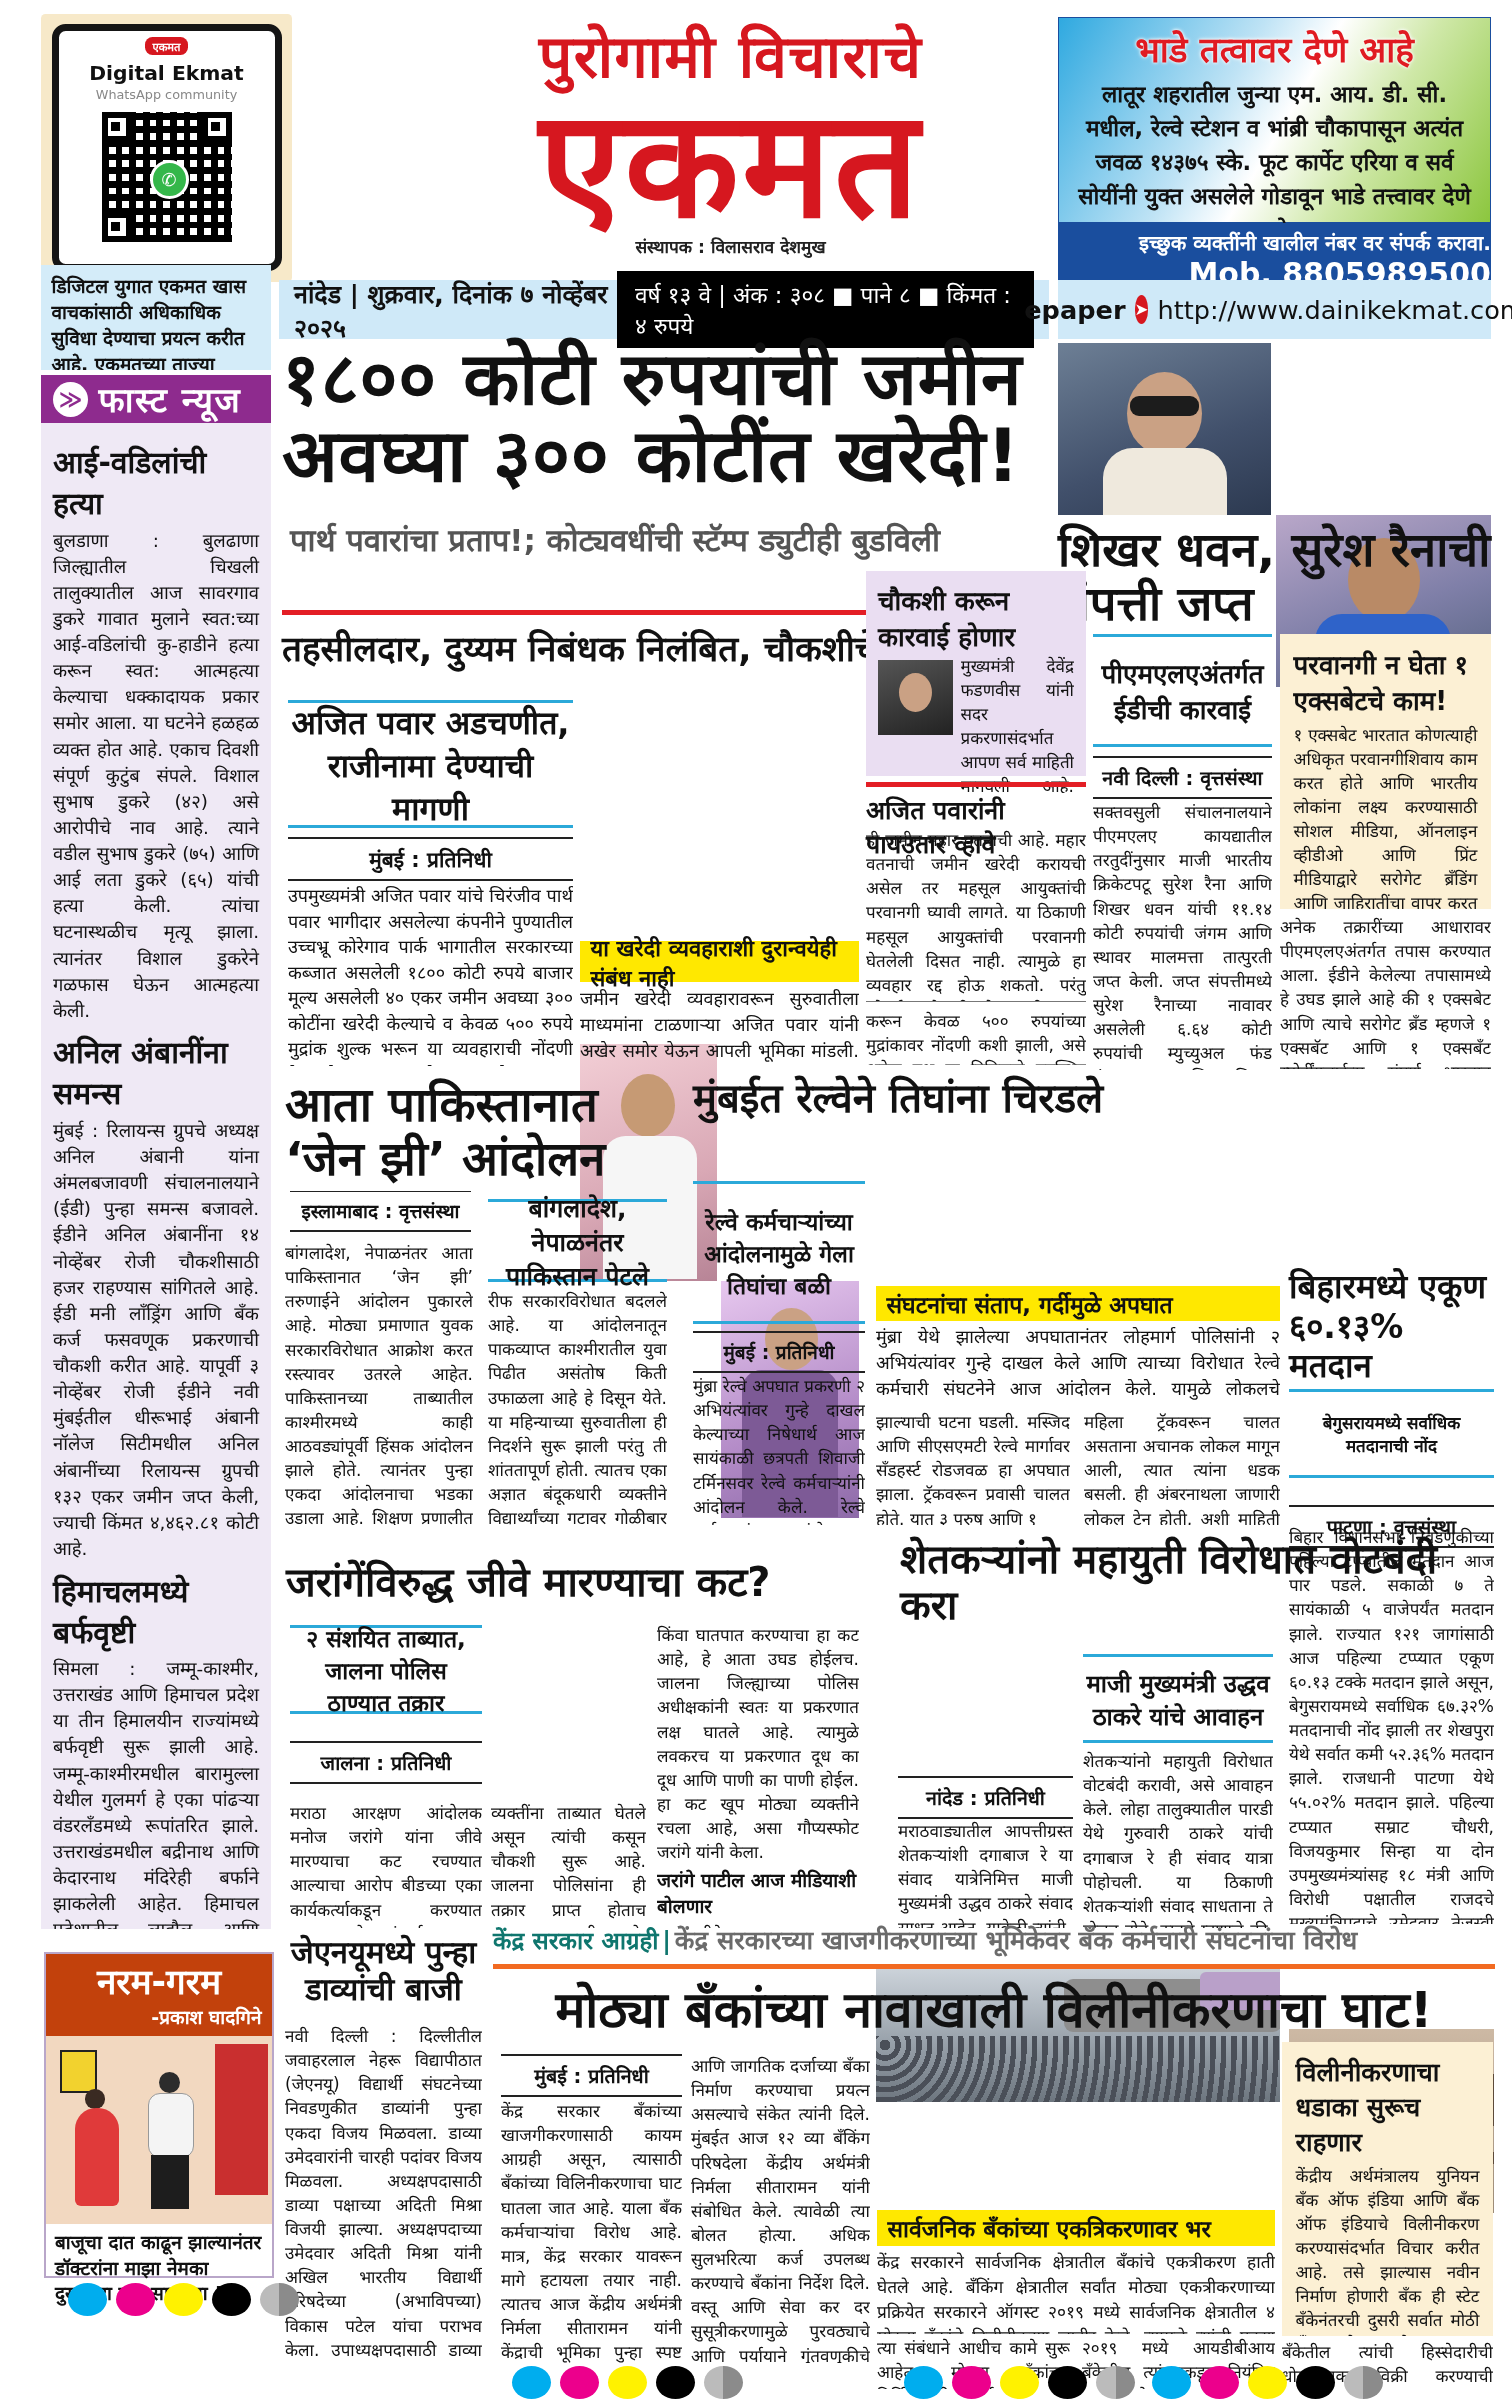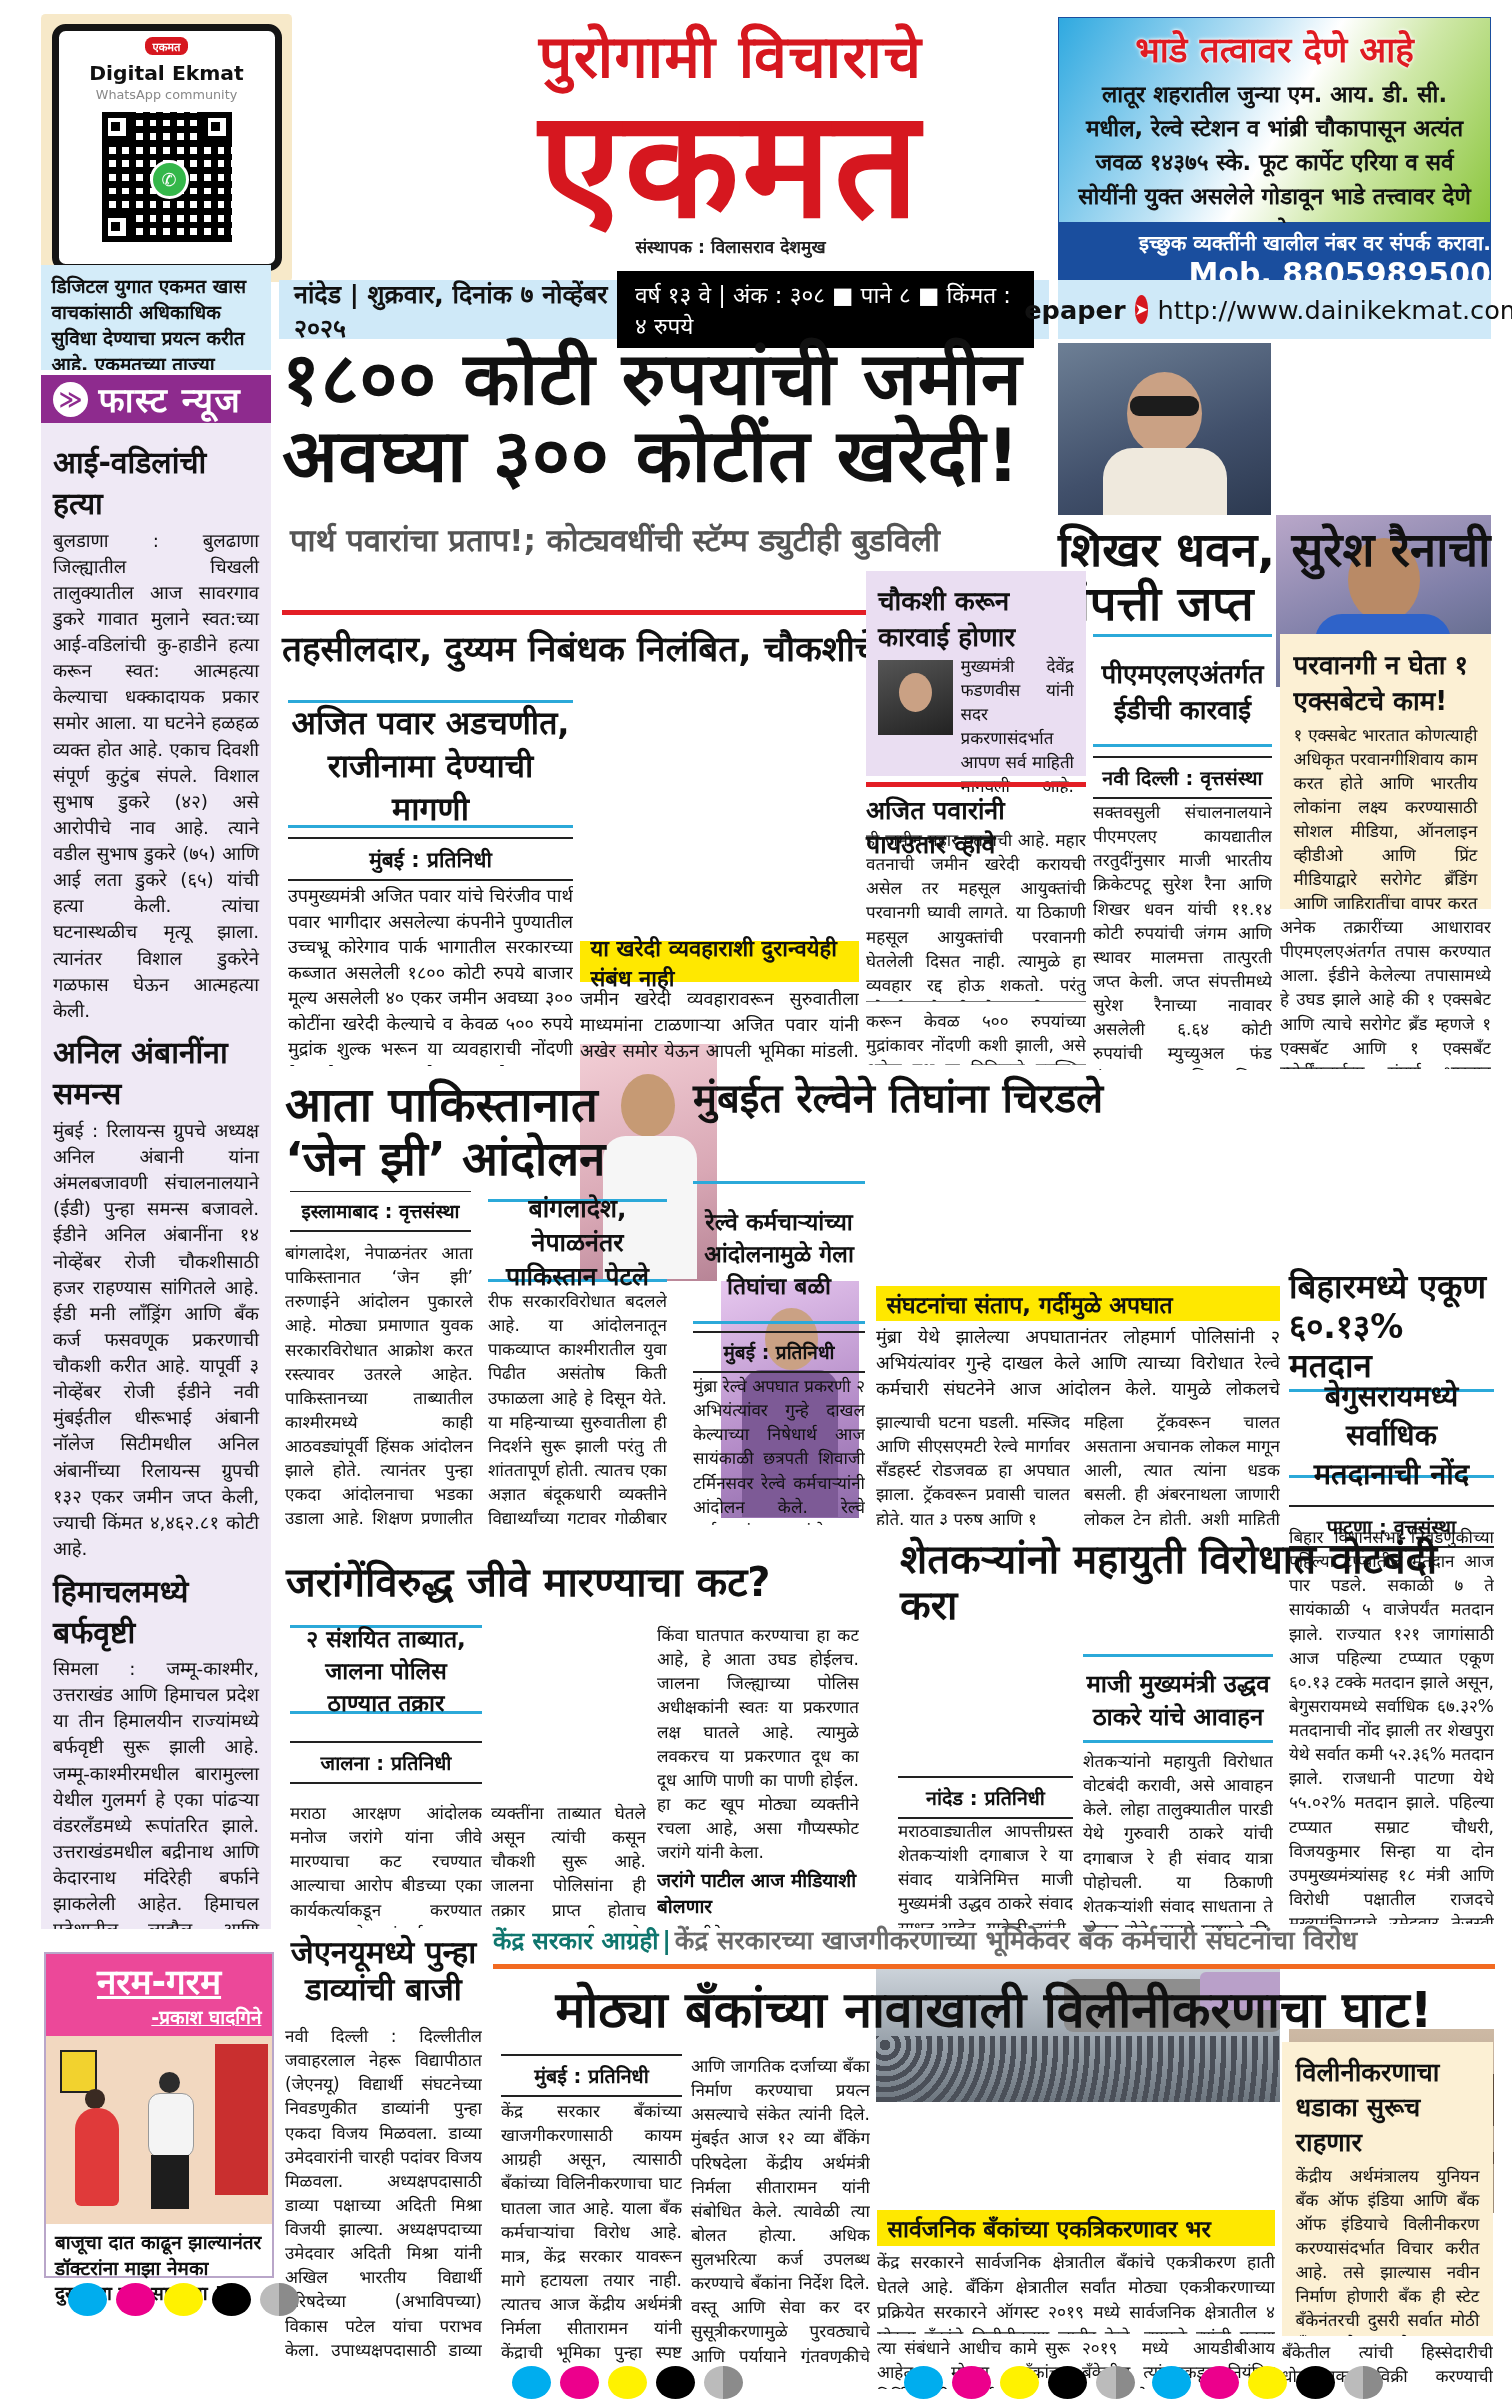--- a/index.html
+++ b/index.html
@@ -64,21 +64,21 @@
   .caption-j{font-size:18px;line-height:1.45;}
   
   .fasthead{background:#8e2b8e;color:#fff;display:flex;align-items:center;gap:10.5px;padding:0 12px;box-sizing:border-box;}
   .fastico{width:35px;height:35px;background:#fff;border-radius:50%;color:#8e2b8e;font-size:22.6px;font-weight:bold;
            display:flex;align-items:center;justify-content:center;}
   .fasttitle{font-size:34px;font-weight:bold;letter-spacing:1.5px;}
   .sidebarbg{background:#efe9f5;padding:10.5px 12px;box-sizing:border-box;}
   .fn-title{font-size:30px;font-weight:bold;margin:7.5px 0 4.5px;}
   .fn-body{font-size:18.4px;line-height:1.42;}
   .cartbox{border:2.3px solid #b9a6c9;background:#fff;}
-  .carthead{background:#ec4899;color:#fff;padding:3px 10.5px 6px;text-decoration:underline;}
+  .carthead{background:#c2410c;color:#fff;padding:3px 10.5px 6px;}
   .carttitle{font-size:35px;font-weight:bold;text-align:center;}
   .cartauthor{font-size:19px;font-weight:bold;text-align:right;}
   .cartscene{position:relative;background:#f2d8c0;overflow:hidden;}
   .cartcap{font-size:19px;font-weight:bold;line-height:1.35;padding:6px 9px;}
   .dots{display:flex;gap:9px;}
   .dots span{width:39px;height:33px;border-radius:50%;}
   .kicker-or{color:#0f766e;font-size:24px;font-weight:bold;text-align:right;}
   .kicker-gr{color:#6b6b6b;font-size:25.6px;font-weight:bold;}
 </style>
 </head>
@@ -234,21 +234,21 @@
   </div>
   <div class="abs yellowbar" style="left:876px;top:1286px;width:404px;height:35px;font-size:23px;">संघटनांचा संताप, गर्दीमुळे अपघात</div>
   <div class="abs caption-j just clip" style="left:876px;top:1324px;width:404px;height:81px;">मुंब्रा येथे झालेल्या अपघातानंतर लोहमार्ग पोलिसांनी २ अभियंत्यांवर गुन्हे दाखल केले आणि त्याच्या विरोधात रेल्वे कर्मचारी संघटनेने आज आंदोलन केले. यामुळे लोकलचे वेळापत्रक विस्कळीत झाले. अनेक गाड्या उशिराने धावत आहेत तर काही रद्द करण्यात आल्या. त्यामुळे प्रवाशांची प्रचंड गर्दी पाहायला मिळाली. या गर्दीमुळे अपघात घडल्याची धक्कादायक घटना समोर आली.</div>
   <div class="abs body22 just clip" style="left:876px;top:1410px;width:194px;height:115px;">झाल्याची घटना घडली. मस्जिद आणि सीएसएमटी रेल्वे मार्गावर सँडहर्स्ट रोडजवळ हा अपघात झाला. ट्रॅकवरून प्रवासी चालत होते. यात ३ पुरुष आणि १</div>
   <div class="abs body22 just clip" style="left:1084px;top:1410px;width:196px;height:115px;">महिला ट्रॅकवरून चालत असताना अचानक लोकल मागून आली, त्यात त्यांना धडक बसली. ही अंबरनाथला जाणारी लोकल ट्रेन होती, अशी माहिती आहे.</div>
 
   <div class="abs photo" style="left:1289px;top:1073px;width:205px;height:184px;background:linear-gradient(180deg,#cdb9a4,#9b8a76);">
     <div class="abs" style="left:0;top:45px;width:205px;height:90px;background:repeating-radial-gradient(circle at 10.5px 12px,#5d4a3a 0 6px,transparent 6px 12.8px);"></div>
   </div>
   <div class="abs hl-s" style="left:1289px;top:1267px;width:205px;height:117px;">बिहारमध्ये एकूण ६०.१३% मतदान</div>
-  <div class="abs subbox" style="left:1289px;top:1389px;width:205px;height:89px;font-size:29px;">बेगुसरायमध्ये सर्वाधिक मतदानाची नोंद</div>
+  <div class="abs subbox" style="left:1289px;top:1389px;width:205px;height:89px;font-size:17px;">बेगुसरायमध्ये सर्वाधिक मतदानाची नोंद</div>
   <div class="abs byline" style="left:1289px;top:1505px;width:205px;font-size:19.6px;">पाटणा : वृत्तसंस्था</div>
   <div class="abs body22 just clip" style="left:1289px;top:1525px;width:205px;height:399px;">बिहार विधानसभा निवडणुकीच्या पहिल्या टप्प्यातील मतदान आज पार पडले. सकाळी ७ ते सायंकाळी ५ वाजेपर्यंत मतदान झाले. राज्यात १२१ जागांसाठी आज पहिल्या टप्प्यात एकूण ६०.१३ टक्के मतदान झाले असून, बेगुसरायमध्ये सर्वाधिक ६७.३२% मतदानाची नोंद झाली तर शेखपुरा येथे सर्वात कमी ५२.३६% मतदान झाले. राजधानी पाटणा येथे ५५.०२% मतदान झाले. पहिल्या टप्प्यात सम्राट चौधरी, विजयकुमार सिन्हा या दोन उपमुख्यमंत्र्यांसह १८ मंत्री आणि विरोधी पक्षातील राजदचे मुख्यमंत्रिपदाचे उमेदवार तेजस्वी यादव, तेजप्रताप यादव यांचे भवितव्य मतदान यंत्रात बंद झाले. ५६ अतिसंवेदनशील मतदान केंद्रांवर सायंकाळी ५ वाजेपर्यंत मतदान सुरू होते. विधानसभा निवडणुकीच्या पहिल्या टप्प्यातील मतदान शांततेत पार पडले.</div>
 
   <div class="abs hl-m" style="left:286px;top:1559px;width:572px;">जरांगेंविरुद्ध जीवे मारण्याचा कट?</div>
   <div class="abs subbox" style="left:290px;top:1625px;width:192px;height:89px;font-size:23px;">२ संशयित ताब्यात, जालना पोलिस ठाण्यात तक्रार</div>
   <div class="abs byline" style="left:290px;top:1741px;width:192px;font-size:19.6px;">जालना : प्रतिनिधी</div>
 
   <div class="abs body22 just clip" style="left:290px;top:1801px;width:192px;height:127px;">मराठा आरक्षण आंदोलक मनोज जरांगे यांना जीवे मारण्याचा कट रचण्यात आल्याचा आरोप बीडच्या एका कार्यकर्त्याकडून करण्यात आला. त्याने यासंदर्भात जालना पोलिस ठाण्यात तक्रारही दिली आहे. बीडमधूनच हा कट रचला गेल्याची प्राथमिक माहिती समोर आली आहे, या प्रकरणात पोलिसांनी दोन संशयित</div>
   <div class="abs body22 just clip" style="left:491px;top:1801px;width:155px;height:127px;">व्यक्तींना ताब्यात घेतले असून त्यांची कसून चौकशी सुरू आहे. जालना पोलिसांना ही तक्रार प्राप्त होताच खळबळ उडाली आहे. दरम्यान यावर आता मनोज जरांगे यांची पहिली प्रतिक्रिया समोर आली. जरांगे यांनी केलेल्या दाव्यामुळे चर्चेला उधाण आले. हे सत्य आहे, कट शिजला गेला आहे, हत्या घडवून आणण्याचा</div>
   <div class="abs clip" style="left:657px;top:1623px;width:202px;height:305px;">

